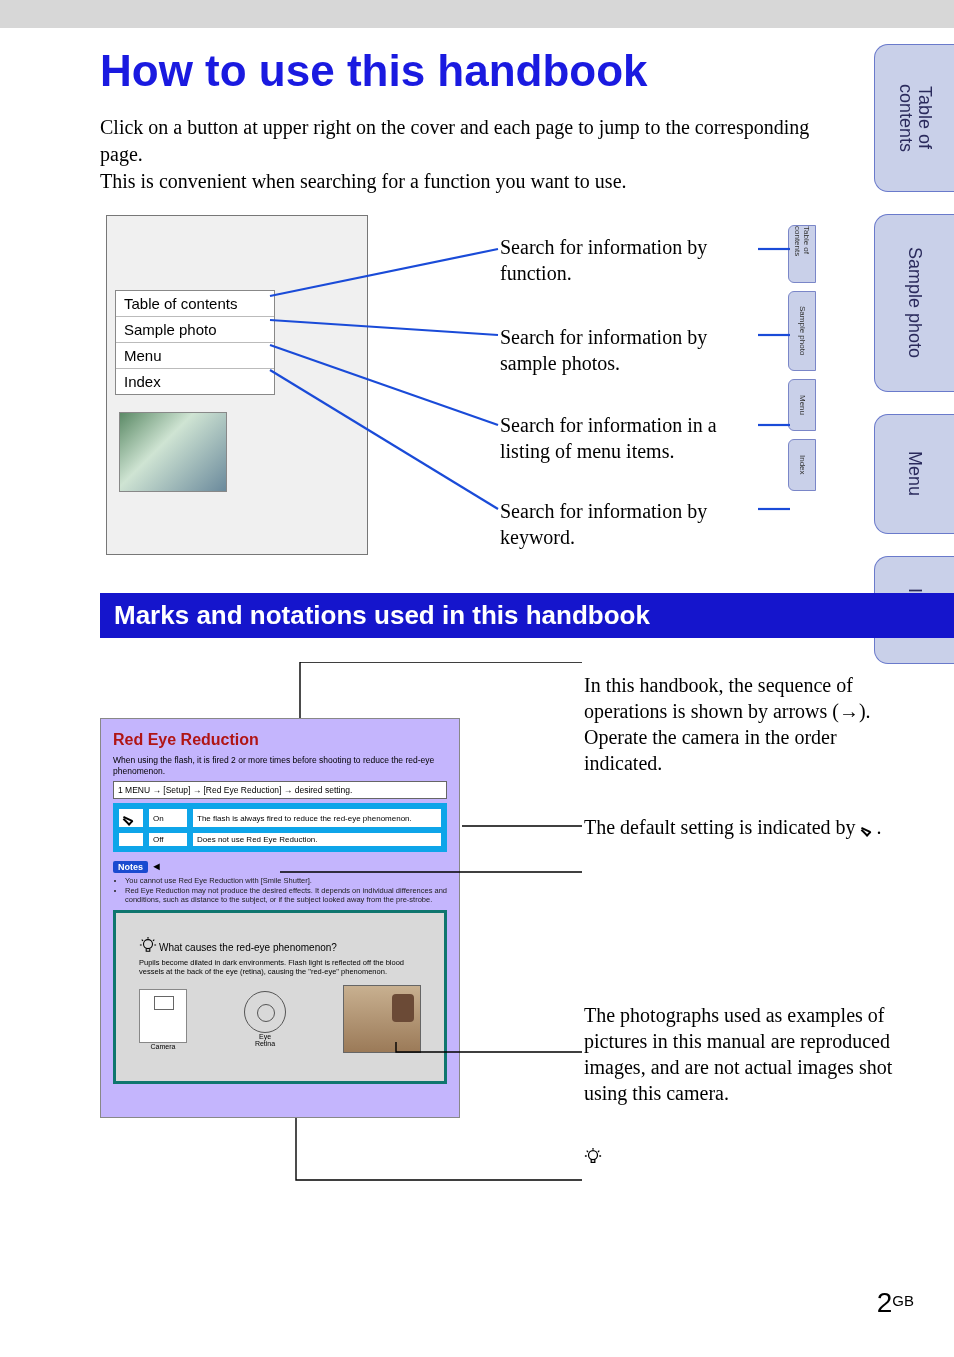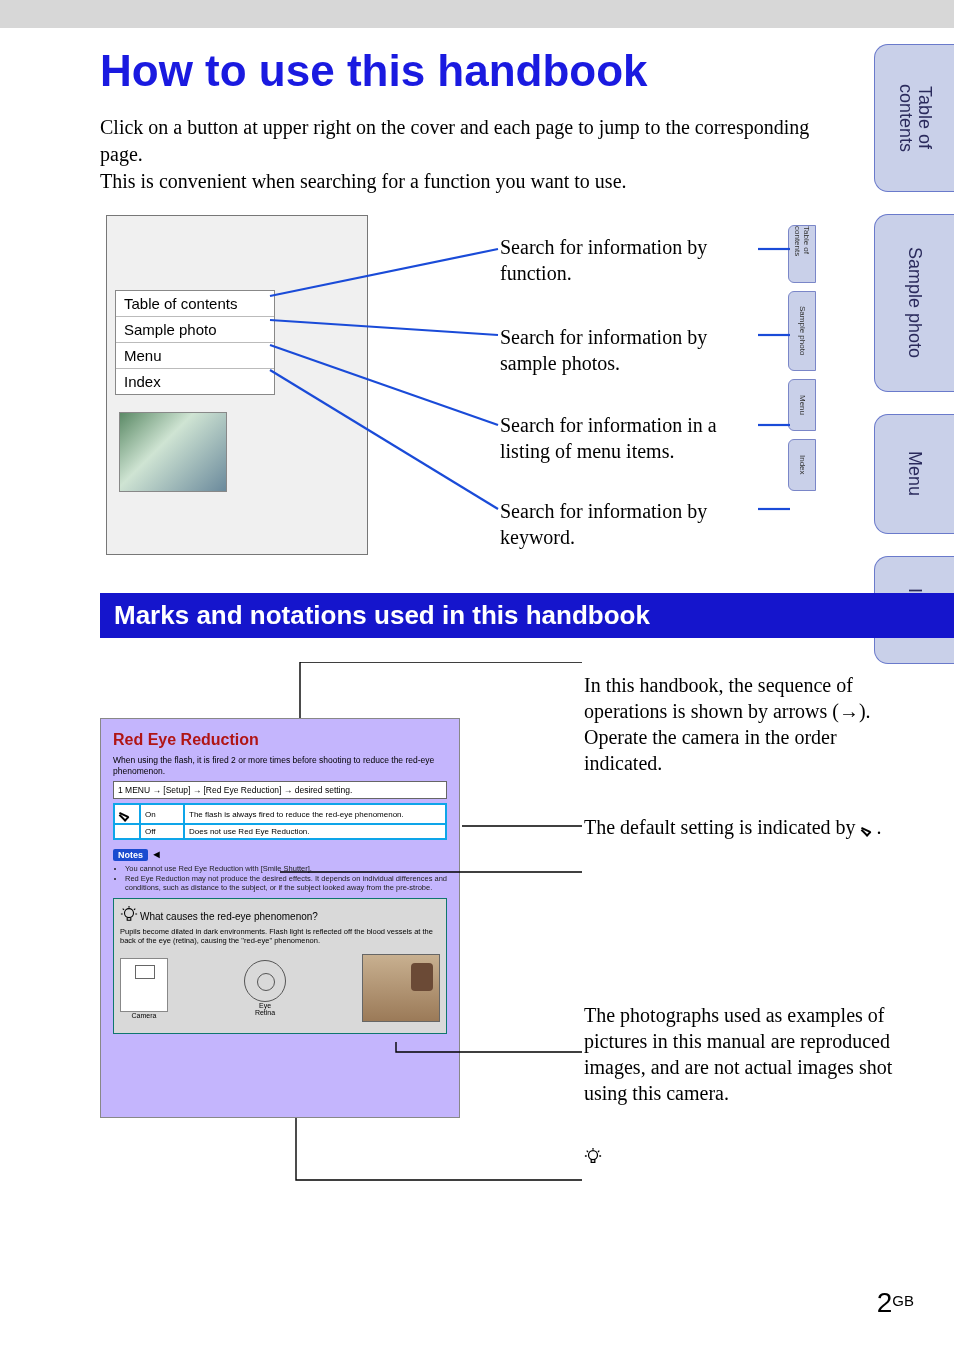--- a/index.html
+++ b/index.html
@@ -139,26 +139,26 @@
     width: 360px; height: 400px;
     border: 1.5px solid #888;
     background: #c4b5fd;
     padding: 12px;
     font-family: Arial, sans-serif;
   }
   .manualpage .mtitle { color: #b01515; font-weight: bold; font-size: 16px; margin-bottom: 6px; }
   .manualpage .msub { font-size: 8.5px; line-height: 1.25; margin-bottom: 5px; }
   .manualpage .stepbox { border:1px solid #666; padding:3px 4px; font-size:8.5px; background:#fff; margin-bottom:4px;}
   .manualpage table { border-collapse: collapse; width: 100%; font-size: 8px; background:#fff; margin-bottom:4px;}
-  .manualpage td { border: 2px solid #0ea5e9; padding: 2px 4px; }
+  .manualpage td { border: 6px solid #0ea5e9; padding: 2px 4px; }
   .manualpage td.ic { width:20px; text-align:center; }
   .notesbadge { display:inline-block; background:#1a4bd0; color:#fff; font-size:9px; padding:1px 5px; border-radius:2px; font-weight:bold; }
   .manualpage ul.notes { font-size: 7.5px; margin: 2px 0 6px 12px; color:#222; }
   .manualpage ul.notes li { margin-bottom:1px; }
-  .tipcard { border:1px solid #0f766e; background:#d9d9d9; padding:6px; }
+  .tipcard { border:3px solid #0f766e; background:#d9d9d9; padding:23px; }
   .tipcard .tiptitle { font-size: 10px; }
   .tipcard .tiptext { font-size: 7.5px; margin:4px 0; }
   .tipcard .tipimgrow { display:flex; align-items:center; justify-content:space-between; height:78px; }
   .camicon { width:48px; height:54px; border:1px solid #888; background:#fff; position:relative; }
   .camicon::before { content:""; position:absolute; left:14px; top:6px; width:18px; height:12px; border:1px solid #666; }
   .eyeicon { width:42px; height:42px; border:1.5px solid #555; border-radius:50%; position:relative; }
   .eyeicon::after { content:""; position:absolute; left:12px; top:12px; width:16px; height:16px; border:1px solid #555; border-radius:50%; }
   .photoicon { width:78px; height:68px; background:linear-gradient(#c8b090,#9b7a58); border:1px solid #666; position:relative; }
   .photoicon::after { content:""; position:absolute; right:6px; top:8px; width:22px; height:28px; background:#6b4a36; border-radius:4px; }
   .tinycap { font-size:7px; text-align:center; }

